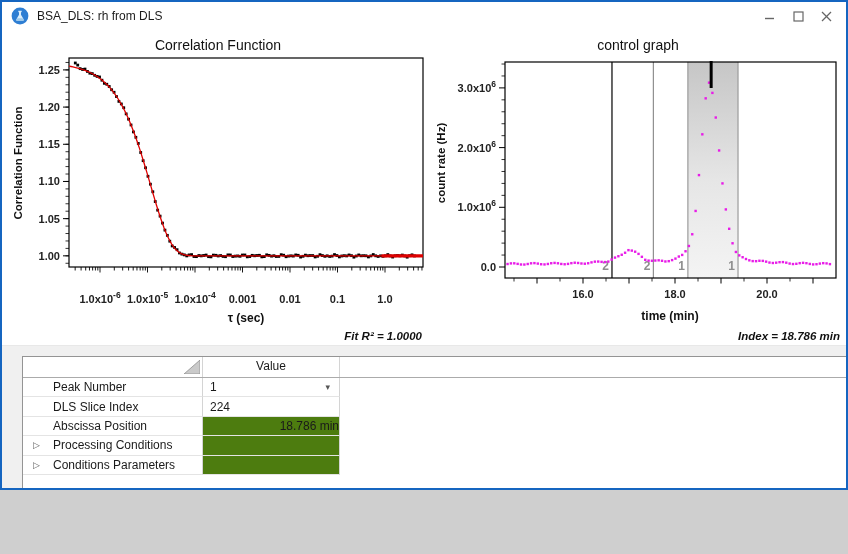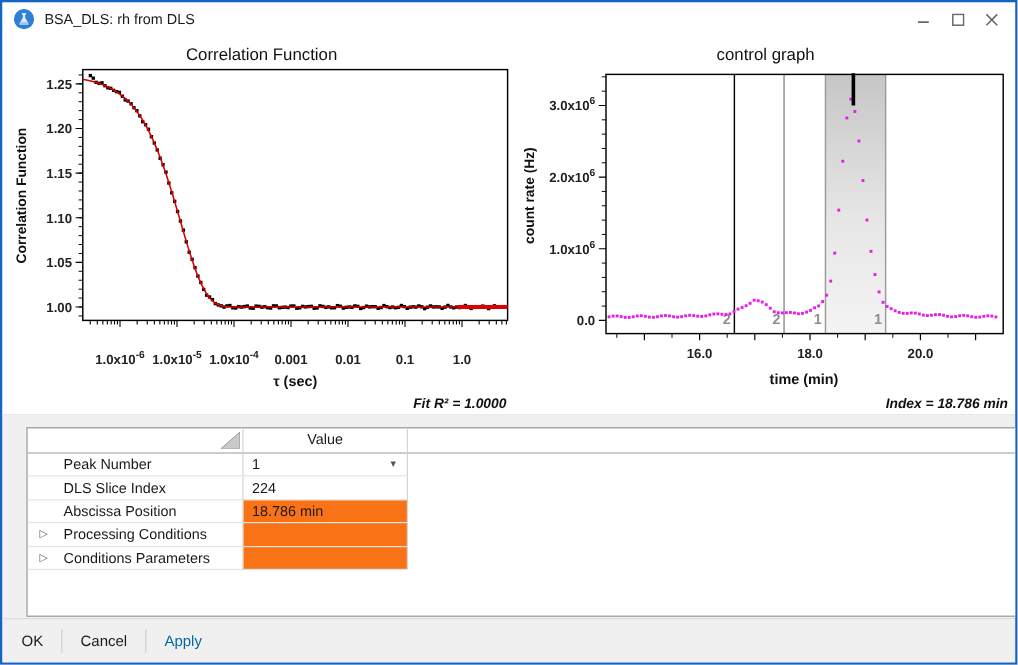--- a/index.html
+++ b/index.html
@@ -1,37 +1,37 @@
 <!DOCTYPE html>
 <html><head>
 <meta charset="utf-8">
 <style>
   html,body{margin:0;padding:0;background:#cfcfcf;font-family:"Liberation Sans",sans-serif;}
-  .window{position:relative;width:848px;height:554px;box-sizing:border-box;border:2px solid #1565c0;background:#fff;overflow:hidden;}
+  .window{position:relative;width:848px;height:490px;box-sizing:border-box;border:2px solid #1565c0;background:#fff;overflow:hidden;}
   .titlebar{position:absolute;left:0;top:0;width:844px;height:28px;background:#fff;border-bottom:1px solid #e3e3e3;display:flex;align-items:center;}
   .appicon{margin-left:9px;width:18px;height:18px;display:inline-block;}
   .wtitle{margin-left:8px;font-size:12px;color:#1b1b1b;}
   .winbtns{position:absolute;right:6px;top:0;height:28px;display:flex;}
   .winbtn{width:28px;height:28px;display:flex;align-items:center;justify-content:center;color:#5f5f5f;cursor:default;}
   .charts{position:absolute;left:0;top:28px;width:844px;height:315px;background:#fff;}
   #corr-svg{position:absolute;left:6px;top:28px;}
   #ctrl-svg{position:absolute;left:426px;top:28px;}
   svg text{font-family:"Liberation Sans","DejaVu Sans",sans-serif;}
   .lower{position:absolute;left:0;top:343px;width:844px;height:170px;background:#f0f0f0;border-top:1px solid #e8e8e8;box-sizing:border-box;}
   .tpanel{position:absolute;left:20px;top:10px;width:836px;height:158px;background:#fff;border:1px solid #949494;box-sizing:border-box;}
   .thead{height:20px;display:flex;border-bottom:1px solid #ababab;}
   .th-corner{width:180px;border-right:1px solid #d4d4d4;position:relative;box-sizing:border-box;}
   .th-corner svg{position:absolute;right:2px;top:3px;}
   .th-value{width:137px;border-right:1px solid #d4d4d4;box-sizing:border-box;text-align:center;font-size:12px;line-height:19px;color:#1a1a1a;}
   .th-fill{flex:1;}
   .trow{height:19.4px;display:flex;font-size:12px;color:#1a1a1a;}
   .tc-label{width:180px;border-right:1px solid #d4d4d4;border-bottom:1px solid #e4e4e4;box-sizing:border-box;display:flex;align-items:center;padding-left:30px;position:relative;}
   .tc-value{width:137px;border-right:1px solid #d4d4d4;border-bottom:1px solid #e4e4e4;box-sizing:border-box;display:flex;align-items:center;padding-left:7px;position:relative;}
   .tc-fill{flex:1;}
-  .yellow{background:#f97316;}
+  .yellow{background:#4d7c0f;justify-content:flex-end;}
   .expander{position:absolute;left:10px;top:50%;transform:translateY(-54%);font-size:9px;color:#5c5c5c;}
   .dd{position:absolute;right:9px;top:50%;transform:translateY(-55%);font-size:9px;color:#555;}
   .buttonbar{position:absolute;left:0;top:513px;width:844px;height:37px;background:#f0f0f0;border-top:1px solid #dcdcdc;box-sizing:border-box;display:flex;align-items:center;padding-left:4px;}
   .bbtn{background:none;border:none;font-family:inherit;font-size:12.5px;color:#1a1a1a;padding:4px 12px;cursor:default;}
   .bbtn.disabled{color:#0369a1;}
   .bdiv{width:1px;height:20px;background:#cfcfcf;margin:0 3px;}
 </style>
 </head>
 <body>
 

